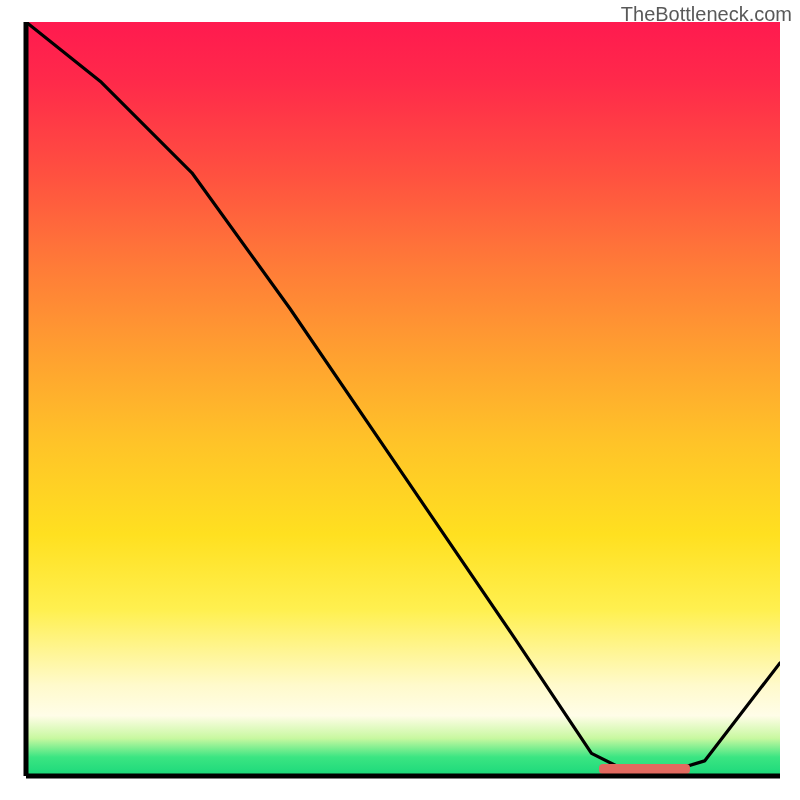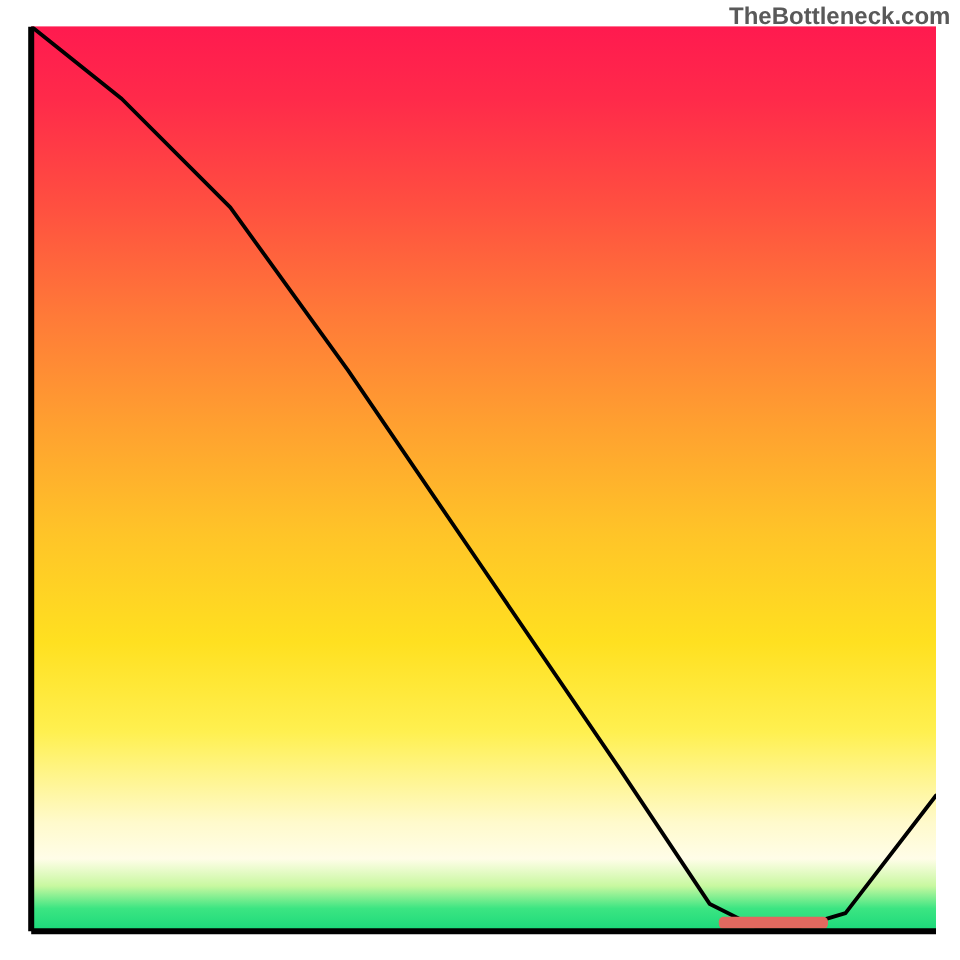--- a/index.html
+++ b/index.html
@@ -9,21 +9,21 @@
     background: #ffffff;
     position: relative;
     font-family: Arial, sans-serif;
   }
   .watermark {
     position: absolute;
     top: 3px;
     right: 8px;
     font-size: 20px;
     color: #595959;
-    font-weight: bold;
+    font-weight: normal;
   }
   .chart-area {
     position: absolute;
     left: 22px;
     top: 22px;
     width: 758px;
     height: 758px;
   }
   .gradient-bg {
     position: absolute;

